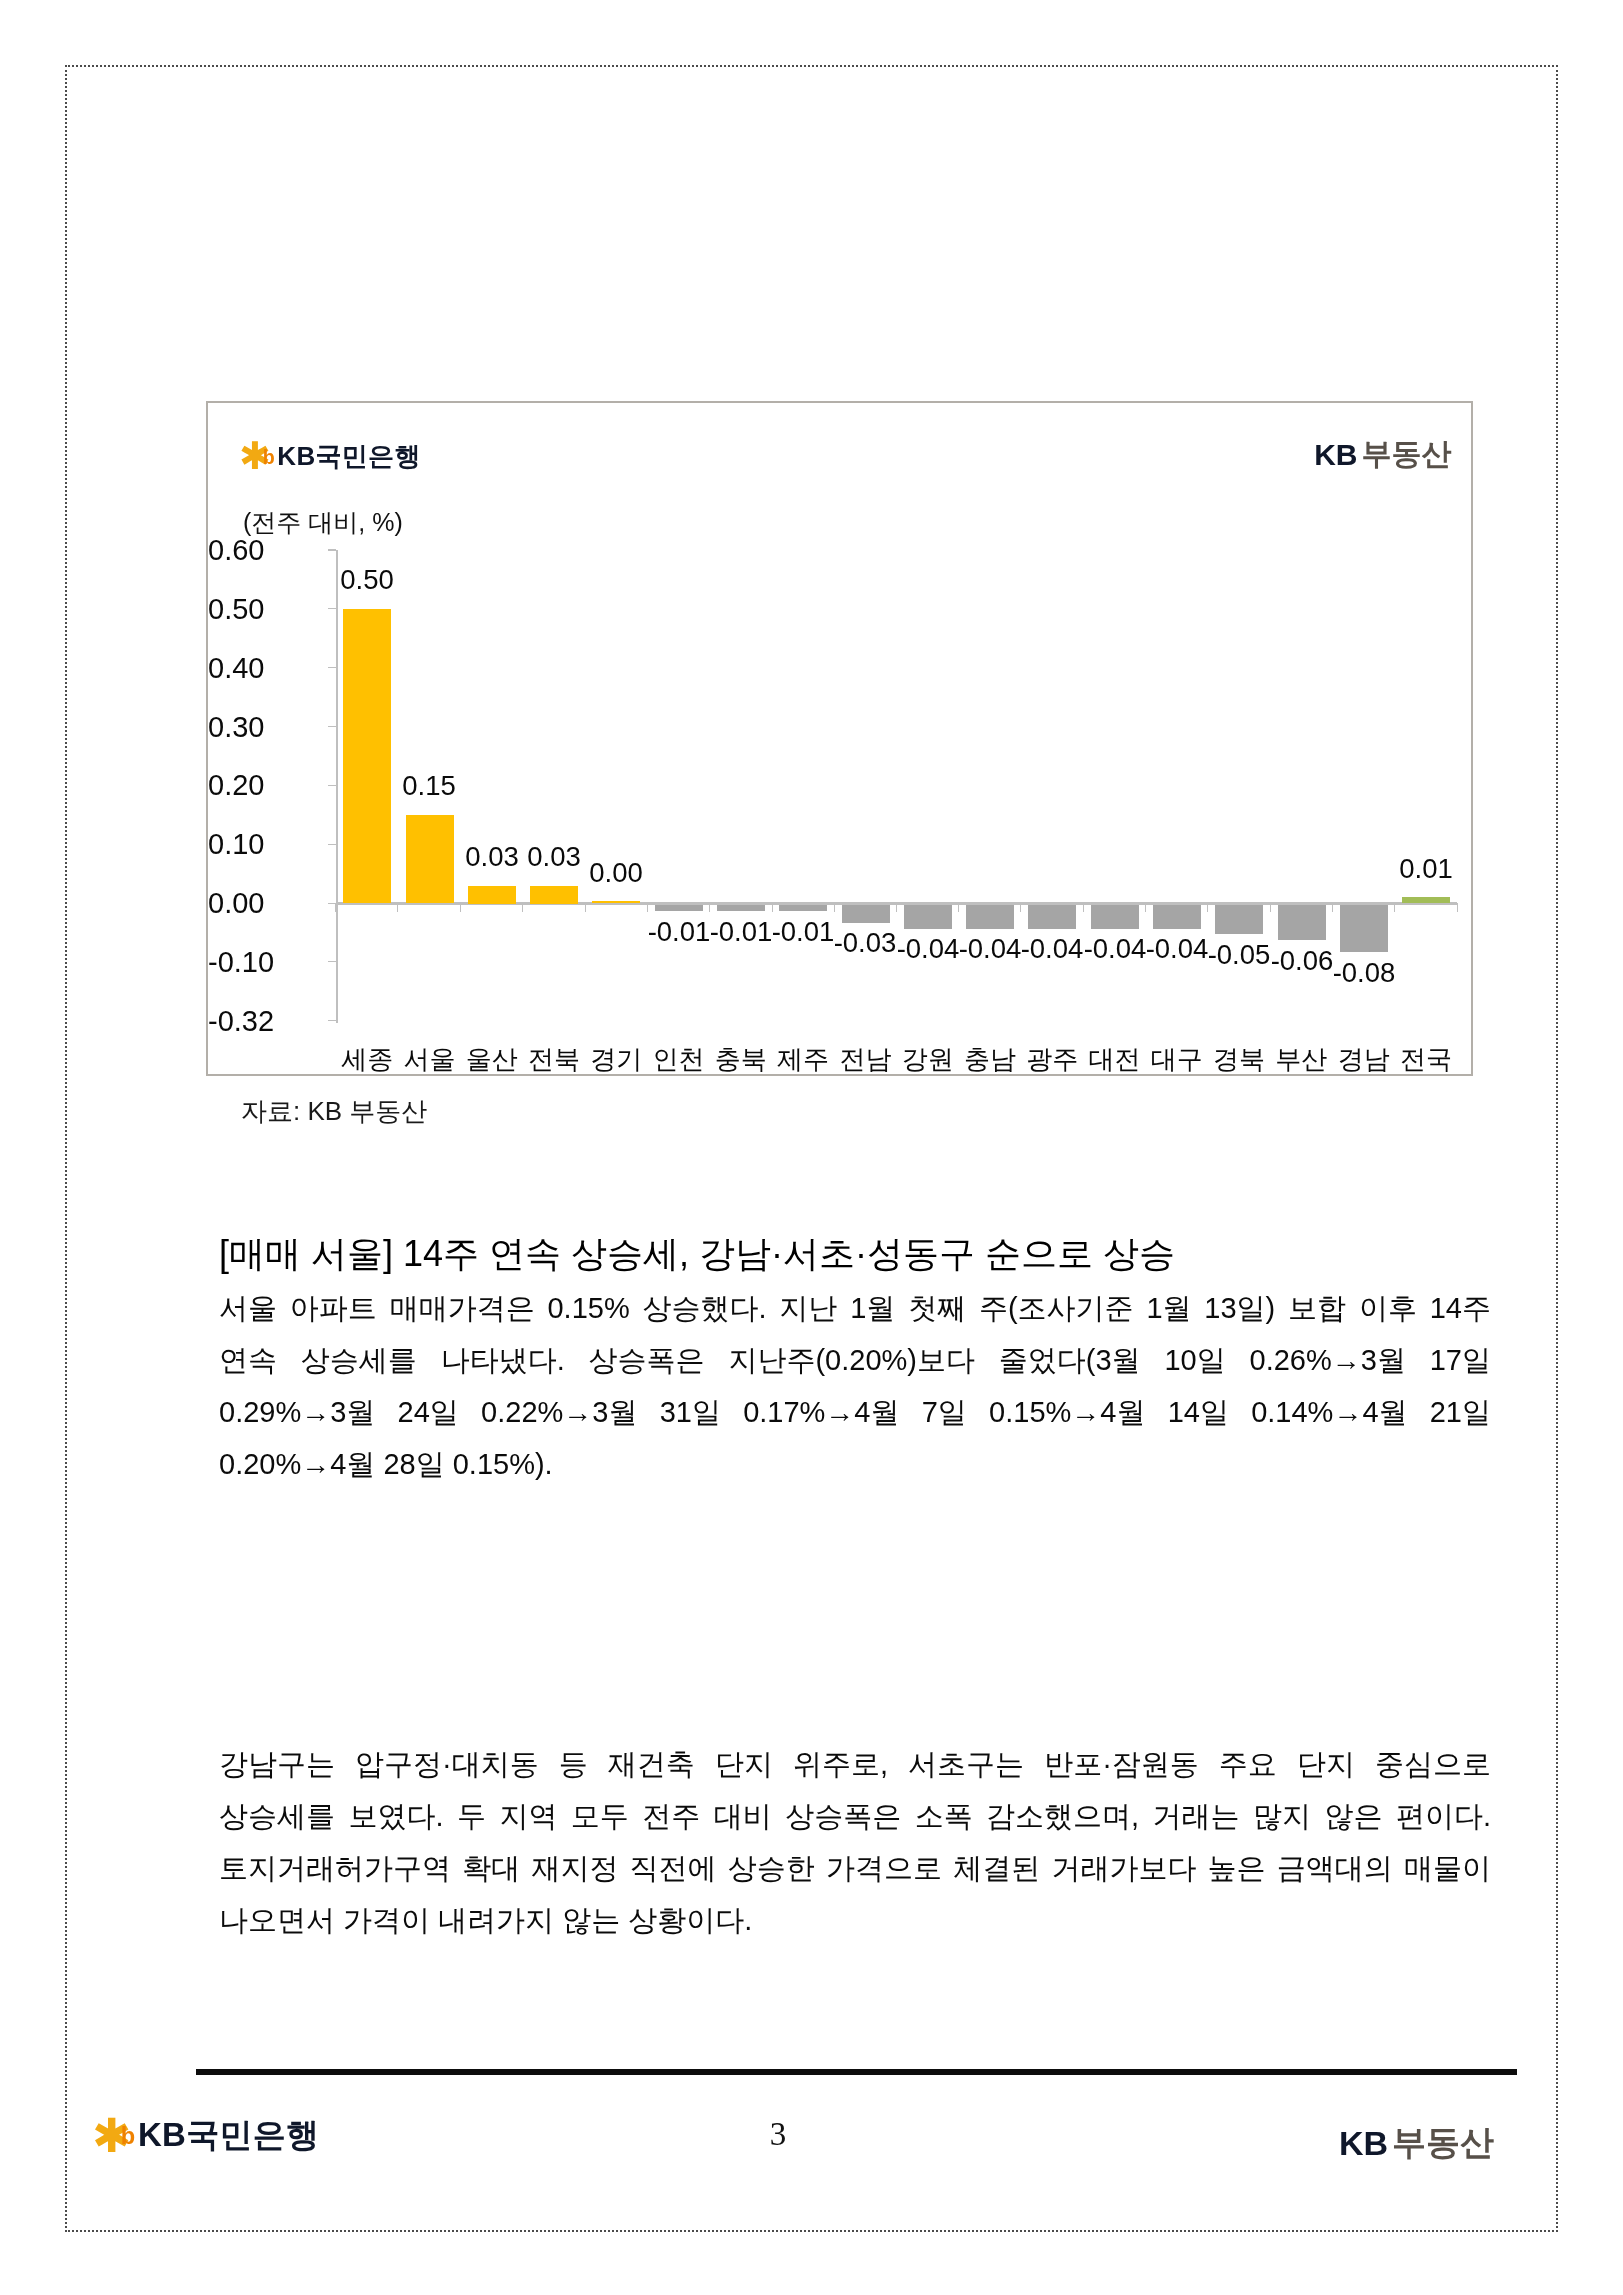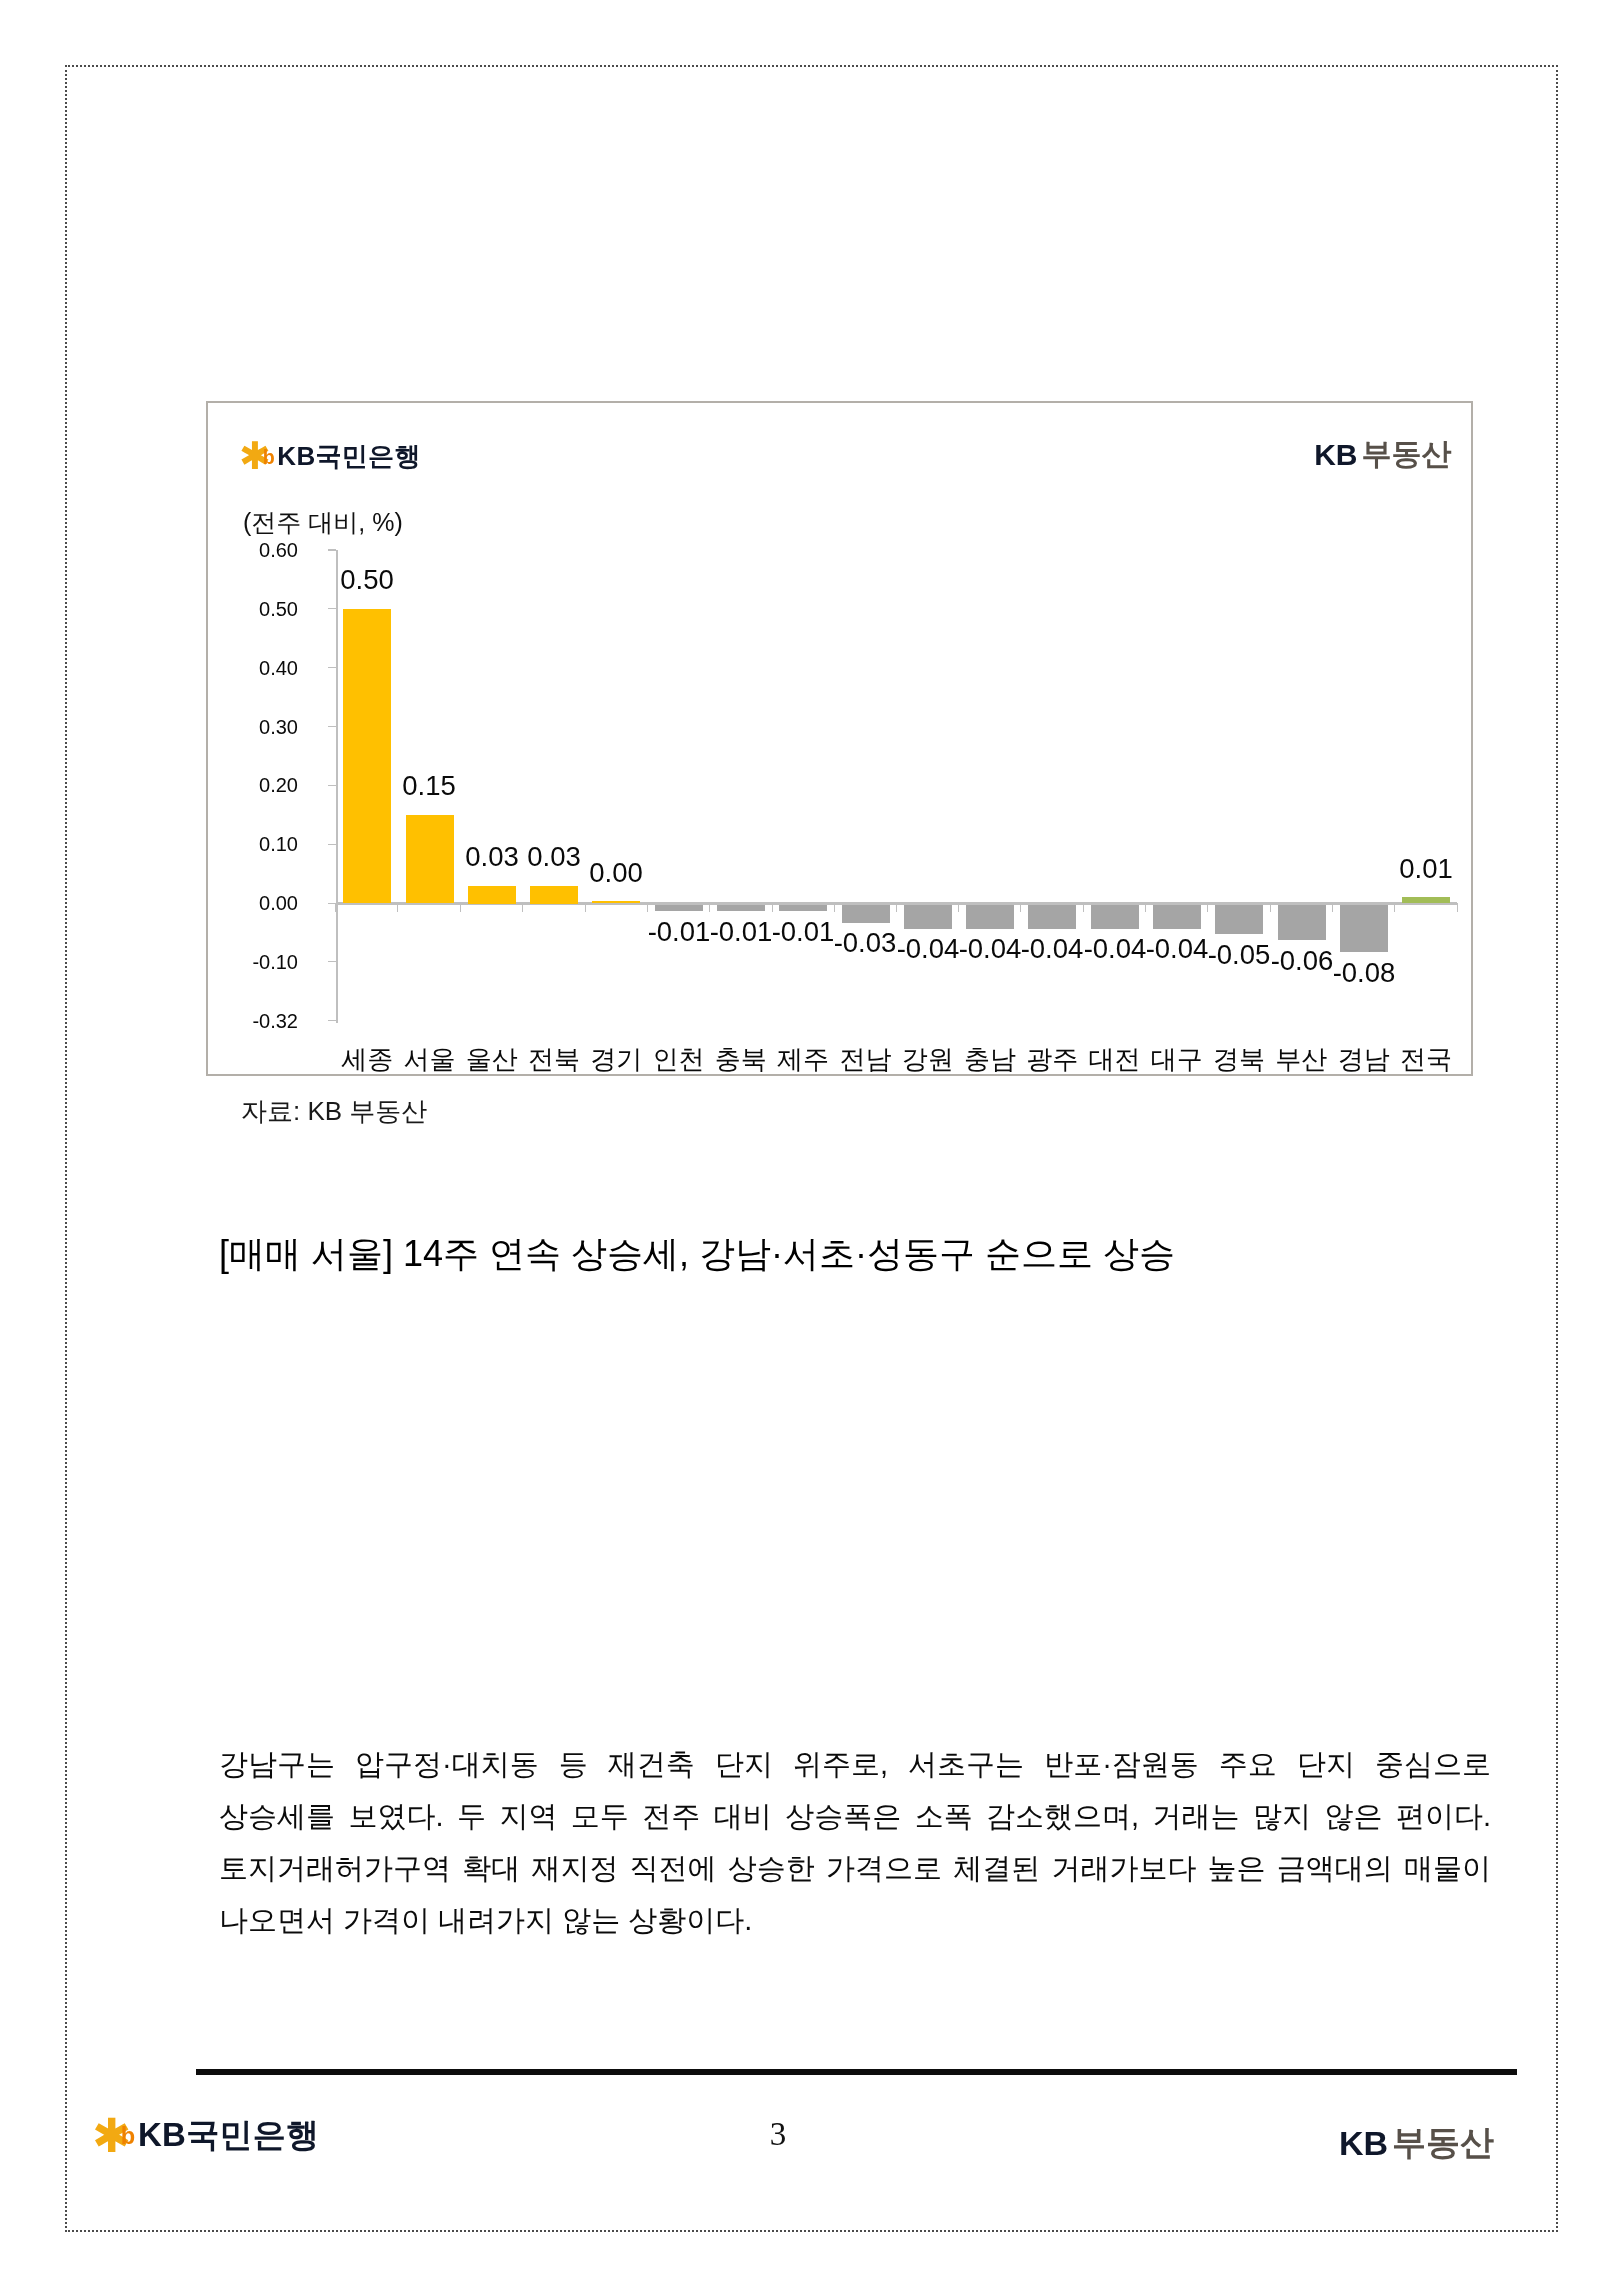--- a/index.html
+++ b/index.html
@@ -32,21 +32,21 @@
   .bank-text { margin-left:6.5px; color:#0f172a; font-size:26px; font-weight:bold; letter-spacing:0.3px; }
   .kb-word { color:#0f172a; font-size:30px; font-weight:bold; }
   .re-word { color:#575049; font-size:30px; font-weight:bold; margin-left:3.9px; }
   .unit-label { position:absolute; left:35px; top:103px; font-size:25px; color:#111; }
 
   
   .plot { position:absolute; left:128px; top:147px; width:1121px; height:471px; }
   .vaxis { position:absolute; left:0; top:0; width:2px; height:473px; background:#bfbfbf; }
   .zeroline { position:absolute; left:0; top:352px; width:1121px; height:2.6px; background:#bfbfbf; }
   .yaxis { position:absolute; left:-128px; top:0; width:90px; height:471px; }
-  .ylab { position:absolute; right:0; width:90px; text-align:right; font-size:20px; line-height:34px; color:#0a0a0a; }
+  .ylab { position:absolute; right:0; width:90px; text-align:left; font-size:29px; line-height:34px; color:#0a0a0a; }
   .ytick { position:absolute; left:-7.9px; width:7.9px; height:1.3px; background:#bfbfbf; }
   .xtick { position:absolute; width:1.3px; height:9.2px; background:#bfbfbf; }
   .bar { position:absolute; }
   .vlab { position:absolute; transform:translateX(-50%); white-space:nowrap;
           font-size:27.5px; line-height:31px; color:#0a0a0a; }
   .xlabels { position:absolute; left:0; top:494px; width:1121px; display:flex; }
   .xlab { flex:1; text-align:center; font-size:26px; line-height:31px; color:#0a0a0a; }
 
   
   .footer-line { position:absolute; left:196px; top:2069px; width:1321px; height:5.9px; background:#0d0d0d; }
@@ -174,20 +174,21 @@
         <div class="bar" style="left: 1004px; width: 48px; height: 47px; top: 355px; background: rgb(165, 165, 165);"></div>
         <div class="vlab" style="left: 1028px; top: 407px;">-0.08</div>
         <div class="bar" style="left: 1066px; width: 48px; height: 5.9px; top: 347px; background: rgb(162, 189, 87);"></div>
         <div class="vlab" style="left: 1090px; top: 303px;">0.01</div>
       </div>
   </div>
 
   <p class="source">자료: KB 부동산</p>
 
   <h2 class="heading">[매매 서울] 14주 연속 상승세, 강남·서초·성동구 순으로 상승</h2>
+  <p class="para p2">서울 아파트 매매가격은 0.15% 상승했다. 지난 1월 첫째 주(조사기준 1월 13일) 보합 이후 14주 연속 상승세를 나타냈다. 상승폭은 지난주(0.20%)보다 줄었다(3월 10일 0.26%→3월 17일 0.29%→3월 24일 0.22%→3월 31일 0.17%→4월 7일 0.15%→4월 14일 0.14%→4월 21일 0.20%→4월 28일 0.15%).</p>
   <p class="para p4">강남구는 압구정·대치동 등 재건축 단지 위주로, 서초구는 반포·잠원동 주요 단지 중심으로 상승세를 보였다. 두 지역 모두 전주 대비 상승폭은 소폭 감소했으며, 거래는 많지 않은 편이다. 토지거래허가구역 확대 재지정 직전에 상승한 가격으로 체결된 거래가보다 높은 금액대의 매물이 나오면서 가격이 내려가지 않는 상황이다.</p>
 
   <div class="footer-line"></div>
   <div class="logo logo-left-footer">
     <span class="kb-star"><span>✱</span><span class="b">b</span></span>
     <span class="bank-text">KB국민은행</span>
   </div>
   <div class="page-number">3</div>
   <div class="logo logo-right-footer">
     <span class="kb-word">KB</span>

